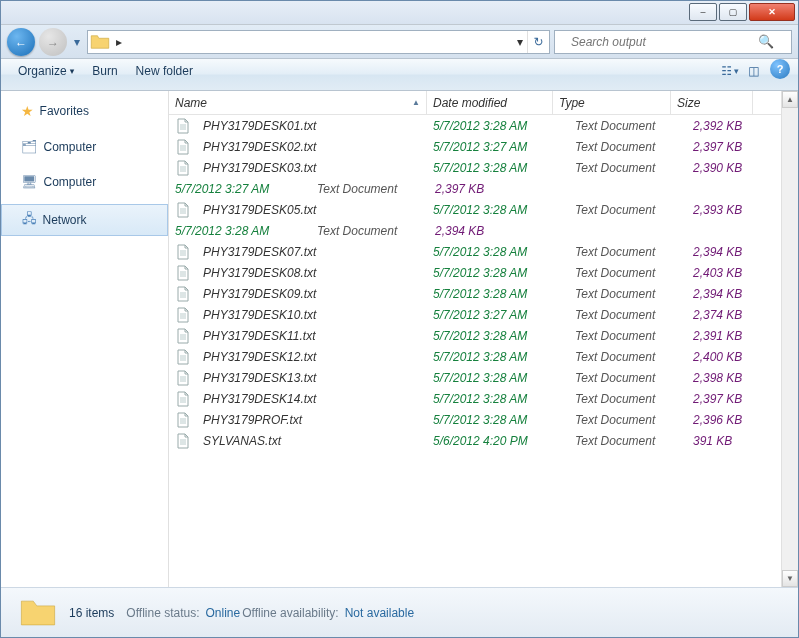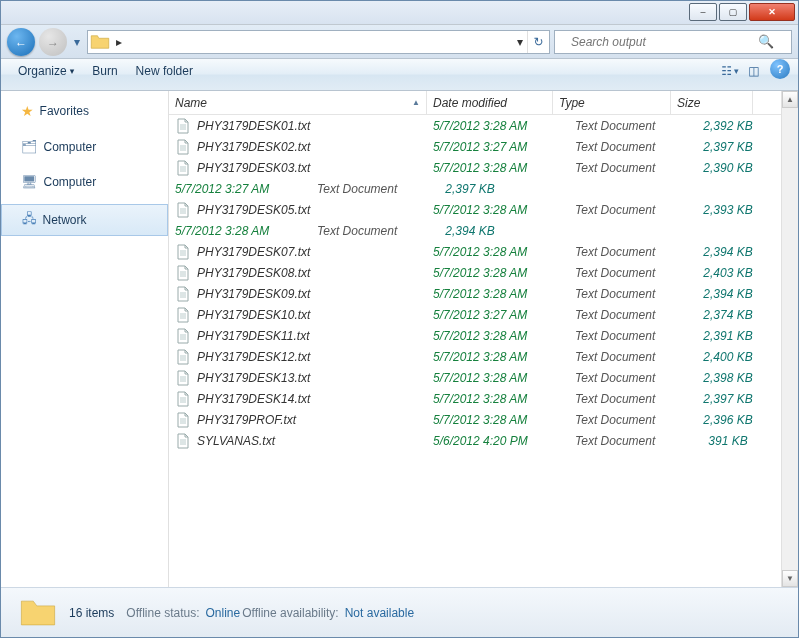--- a/index.html
+++ b/index.html
@@ -42,24 +42,24 @@
 .cols { display:flex; border-bottom:1px solid #e4e4e4; background:#fff; height:24px; align-items:center;}
 .col { padding:0 6px; border-right:1px solid #e4e4e4; color:#333; display:flex; align-items:center; height:100%;}
 .col.name{width:258px; gap:4px;}
 .col.date{width:126px;}
 .col.type{width:118px;}
 .col.size{width:82px; justify-content:flex-start;}
 .sort-arrow{font-size:8px; color:#5a7a9a; margin-left:auto;}
 .rows{overflow-y:auto;}
 .row { display:flex; height:21px; align-items:center; }
 .cell { padding:0 6px; color:#333; white-space:nowrap;}
-.cell.name{width:258px; display:flex; align-items:center; gap:6px;}
+.cell.name{width:258px; display:flex; align-items:center; gap:12px;}
 .cell.date{width:126px; color:#15803d;}
 .cell.type{width:118px; color:#555;margin-left:16px;}
-.cell.size{width:82px; text-align:center; color:#0f766e;}
+.cell.size{width:82px; text-align:left; color:#701a75;}
 .file-ico{width:16px;height:16px;display:inline-flex;align-items:center;justify-content:center;}
 .file-ico svg{width:14px;height:16px;}
 .scrollbar-stub{position:absolute;right:0;top:0;bottom:0;width:17px;background:#f0f0f0;border-left:1px solid #e0e0e0;}
 .sb-up,.sb-dn{height:17px;background:linear-gradient(#fefefe,#e4e4e4);border:1px solid #ccc;display:flex;align-items:center;justify-content:center;font-size:8px;color:#666;}
 .sb-dn{position:absolute;bottom:0;left:0;right:0;}
 
 .statusbar { height:50px; background:linear-gradient(to bottom,#f4f8fc,#e3ebf3); border-top:1px solid #cdd8e4; display:flex; align-items:center; padding:0 18px; gap:12px;}
 .big-folder { width:38px; height:38px; }
 .status-main { color:#1a3a5a; }
 .status-cols { display:flex; gap:2px; font-size:11px;}

